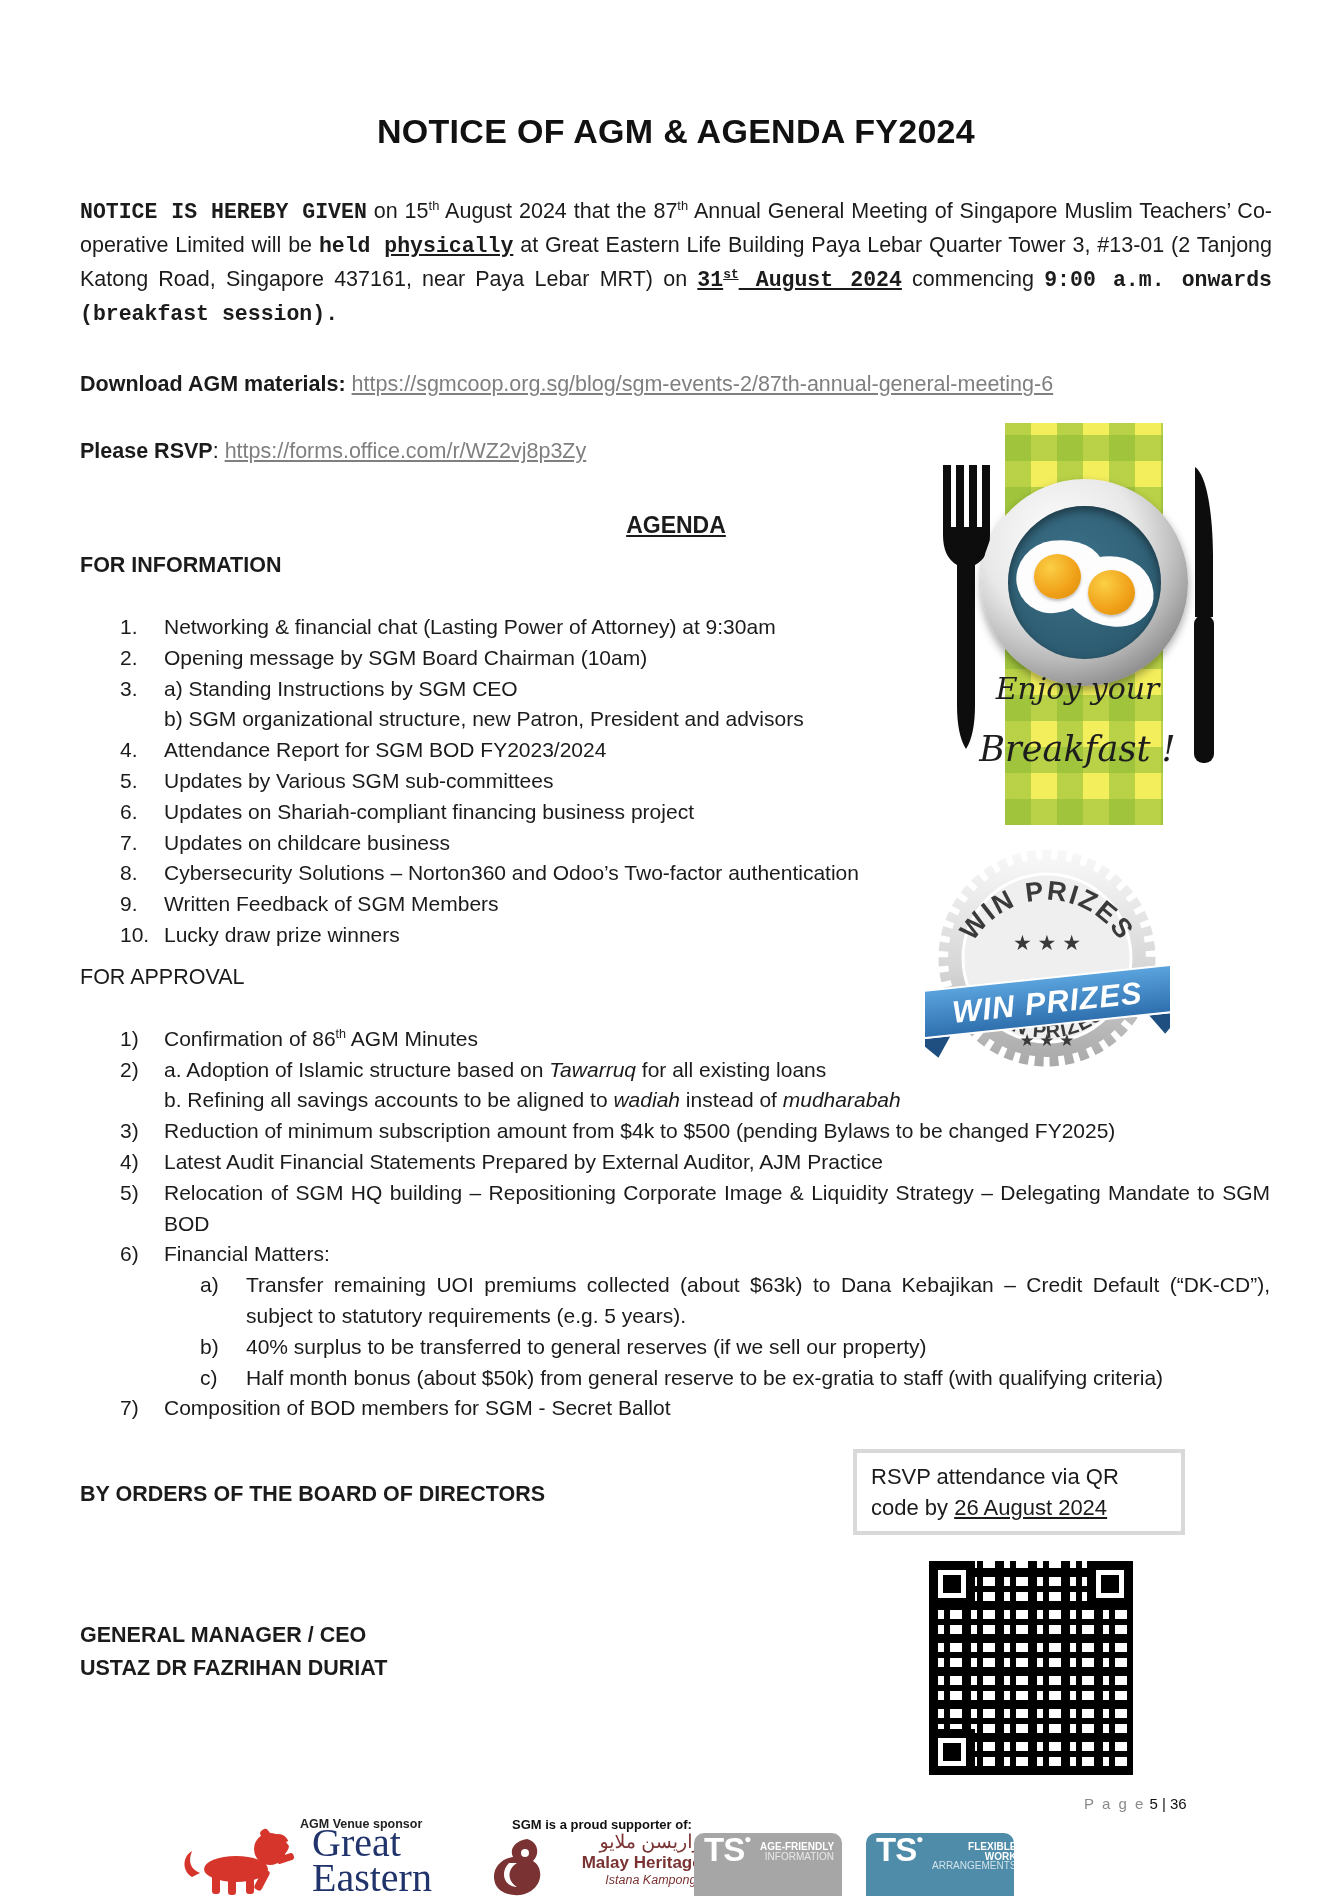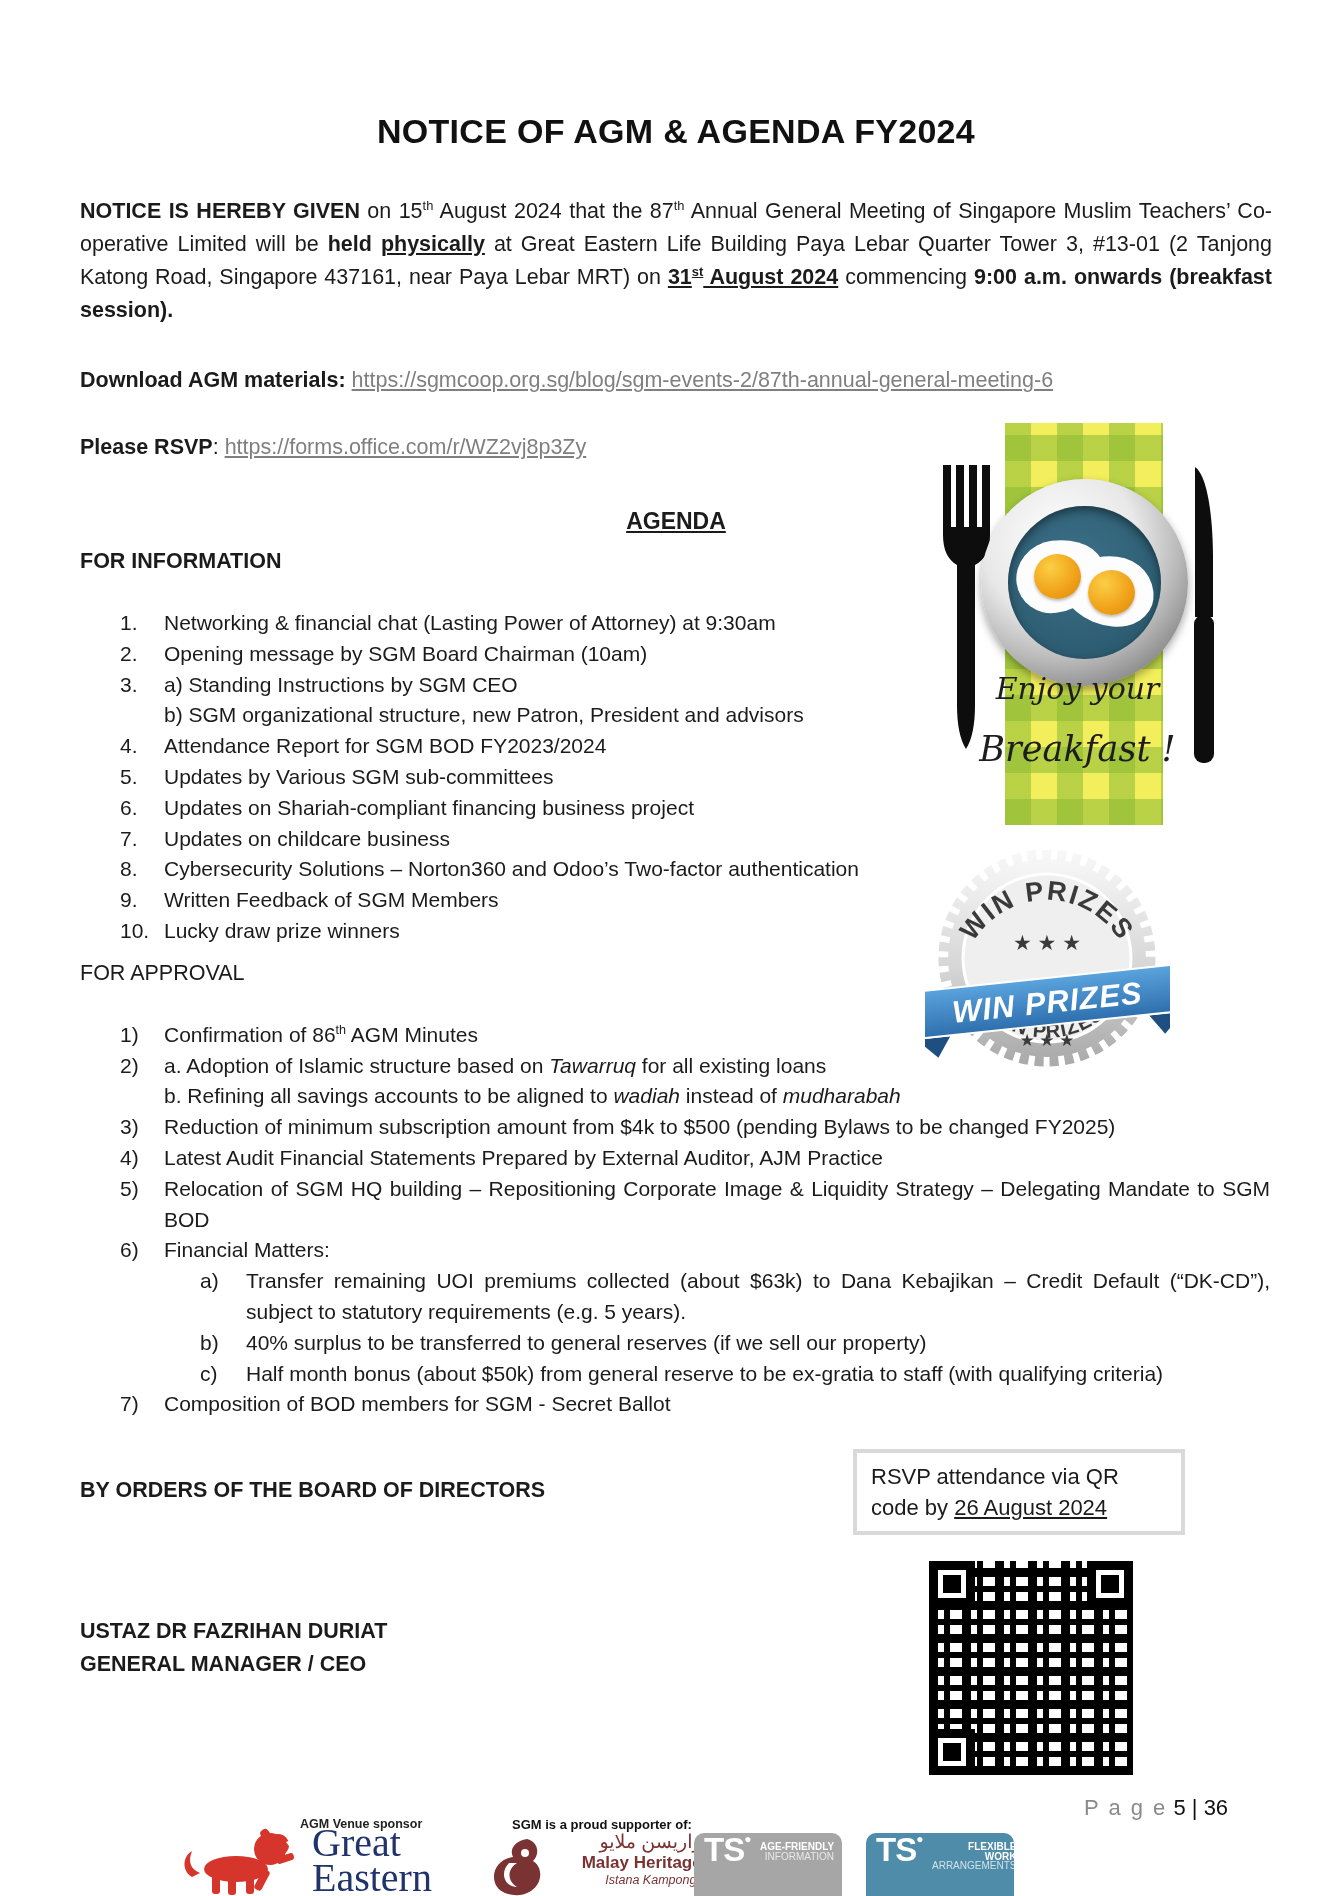--- a/index.html
+++ b/index.html
@@ -1,21 +1,21 @@
 <!DOCTYPE html>
 <html style="--c-link: #7f7f7f; --c-ge_red: #d6352b; --c-ge_blue: #20336b; --c-mhc: #7a3232; --c-ts_gray: #a6a6a6; --c-ts_blue: #4e8ca9; --c-ribbon_blue: #3d83c4; --c-box_border: #d9d9d9; --c-napkin_yellow: #f2ee5c; --c-plate_teal: #3c7189; --c-yolk: #f0a018;"><head>
 <meta charset="utf-8">
 <style>
   html,body{margin:0;padding:0;background:#ffffff;}
   .page{position:relative;width:1336px;height:1896px;background:#fff;overflow:hidden;
         font-family:"Liberation Sans",sans-serif;color:#1b1b1b;}
   .doc{position:absolute;left:80px;top:0;width:1192px;}
   .title{margin-top:112px;text-align:center;font-size:34px;font-weight:700;letter-spacing:.3px;color:#111;}
   .intro{margin-top:44px;font-size:21.5px;line-height:33px;text-align:justify;}
-  .seg-b{font-weight:700;}
+  .seg-b{font-weight:700;font-family:Liberation Mono, monospace;}
   .seg-u{text-decoration:underline;}
   .seg-i{font-style:italic;}
   sup{font-size:60%;line-height:0;}
   .linkline{font-size:21.5px;line-height:30px;}
   .linkline.dl{margin-top:38px;}
   .linkline.rs{margin-top:37px;}
   .label-b{font-weight:700;}
   a.doc-link{color:var(--c-link,#7f7f7f);text-decoration:underline;cursor:pointer;}
   .agenda-head{margin-top:46px;text-align:center;font-size:23px;font-weight:700;text-decoration:underline;}
   .section-head{margin-top:14px;font-size:21.5px;font-weight:700;}
@@ -91,21 +91,21 @@
   .mhc-name{font-size:17px;font-weight:700;line-height:20px;}
   .mhc-sub{font-size:12.5px;font-style:italic;line-height:15px;}
   .ts-badge{position:absolute;top:88px;width:148px;height:84px;border-radius:10px;color:#fff;}
   .ts1{left:694px;background:var(--c-ts_gray,#a6a6a6);}
   .ts2{left:866px;background:var(--c-ts_blue,#4e8ca9);}
   .ts-abbr{position:absolute;left:10px;top:-2px;font-size:33px;font-weight:700;letter-spacing:-1px;}
   .ts-dot{font-size:12px;vertical-align:18px;letter-spacing:0;}
   .ts-tag{position:absolute;left:66px;top:9px;font-size:10px;font-weight:700;line-height:9.5px;text-align:right;}
   .ts-tag .dim{opacity:.75;font-weight:400;}
   .ts-name{position:absolute;left:0;right:0;bottom:4px;text-align:center;font-size:13.5px;font-weight:700;margin-top:11px;}
-  .pagenum{position:absolute;left:1084px;top:50px;font-size:22px;white-space:nowrap;}
+  .pagenum{position:absolute;left:1084px;top:50px;font-size:15px;white-space:nowrap;}
   .pagenum .pg{color:#8a8a8a;letter-spacing:2px;}
   .pagenum .no{color:#111;font-weight:400;}
 </style>
 </head>
 <body>
 
 <div class="page">
 
   <div class="doc">
     <div class="title">NOTICE OF AGM &amp; AGENDA FY2024</div>
@@ -218,22 +218,22 @@
         </div>
       <div class="li">
           <span class="num">7)</span>
           <div class="txt"><span>Composition of BOD members for SGM - Secret Ballot</span></div>
         </div>
     </div>
 
     <div class="by-orders">BY ORDERS OF THE BOARD OF DIRECTORS</div>
 
     <div class="name-block">
+      <div>GENERAL MANAGER / CEO</div>
       <div>USTAZ DR FAZRIHAN DURIAT</div>
-      <div>GENERAL MANAGER / CEO</div>
     </div>
   </div>
 
   <div class="breakfast">
     <div class="napkin"></div>
     <svg class="fork" width="58" height="310" viewBox="0 0 58 310">
       <path fill="#0d0d0d" d="M6 2 h8 v62 h5 V2 h8 v62 h5 V2 h8 v62 h5 V2 h8 v70 q0 22 -15 30 l0 140 q0 30 -9 44 q-9 -14 -9 -44 l0 -140 Q6 94 6 72 Z"></path>
     </svg>
     <div class="plate">
       <div class="plate-inner">

